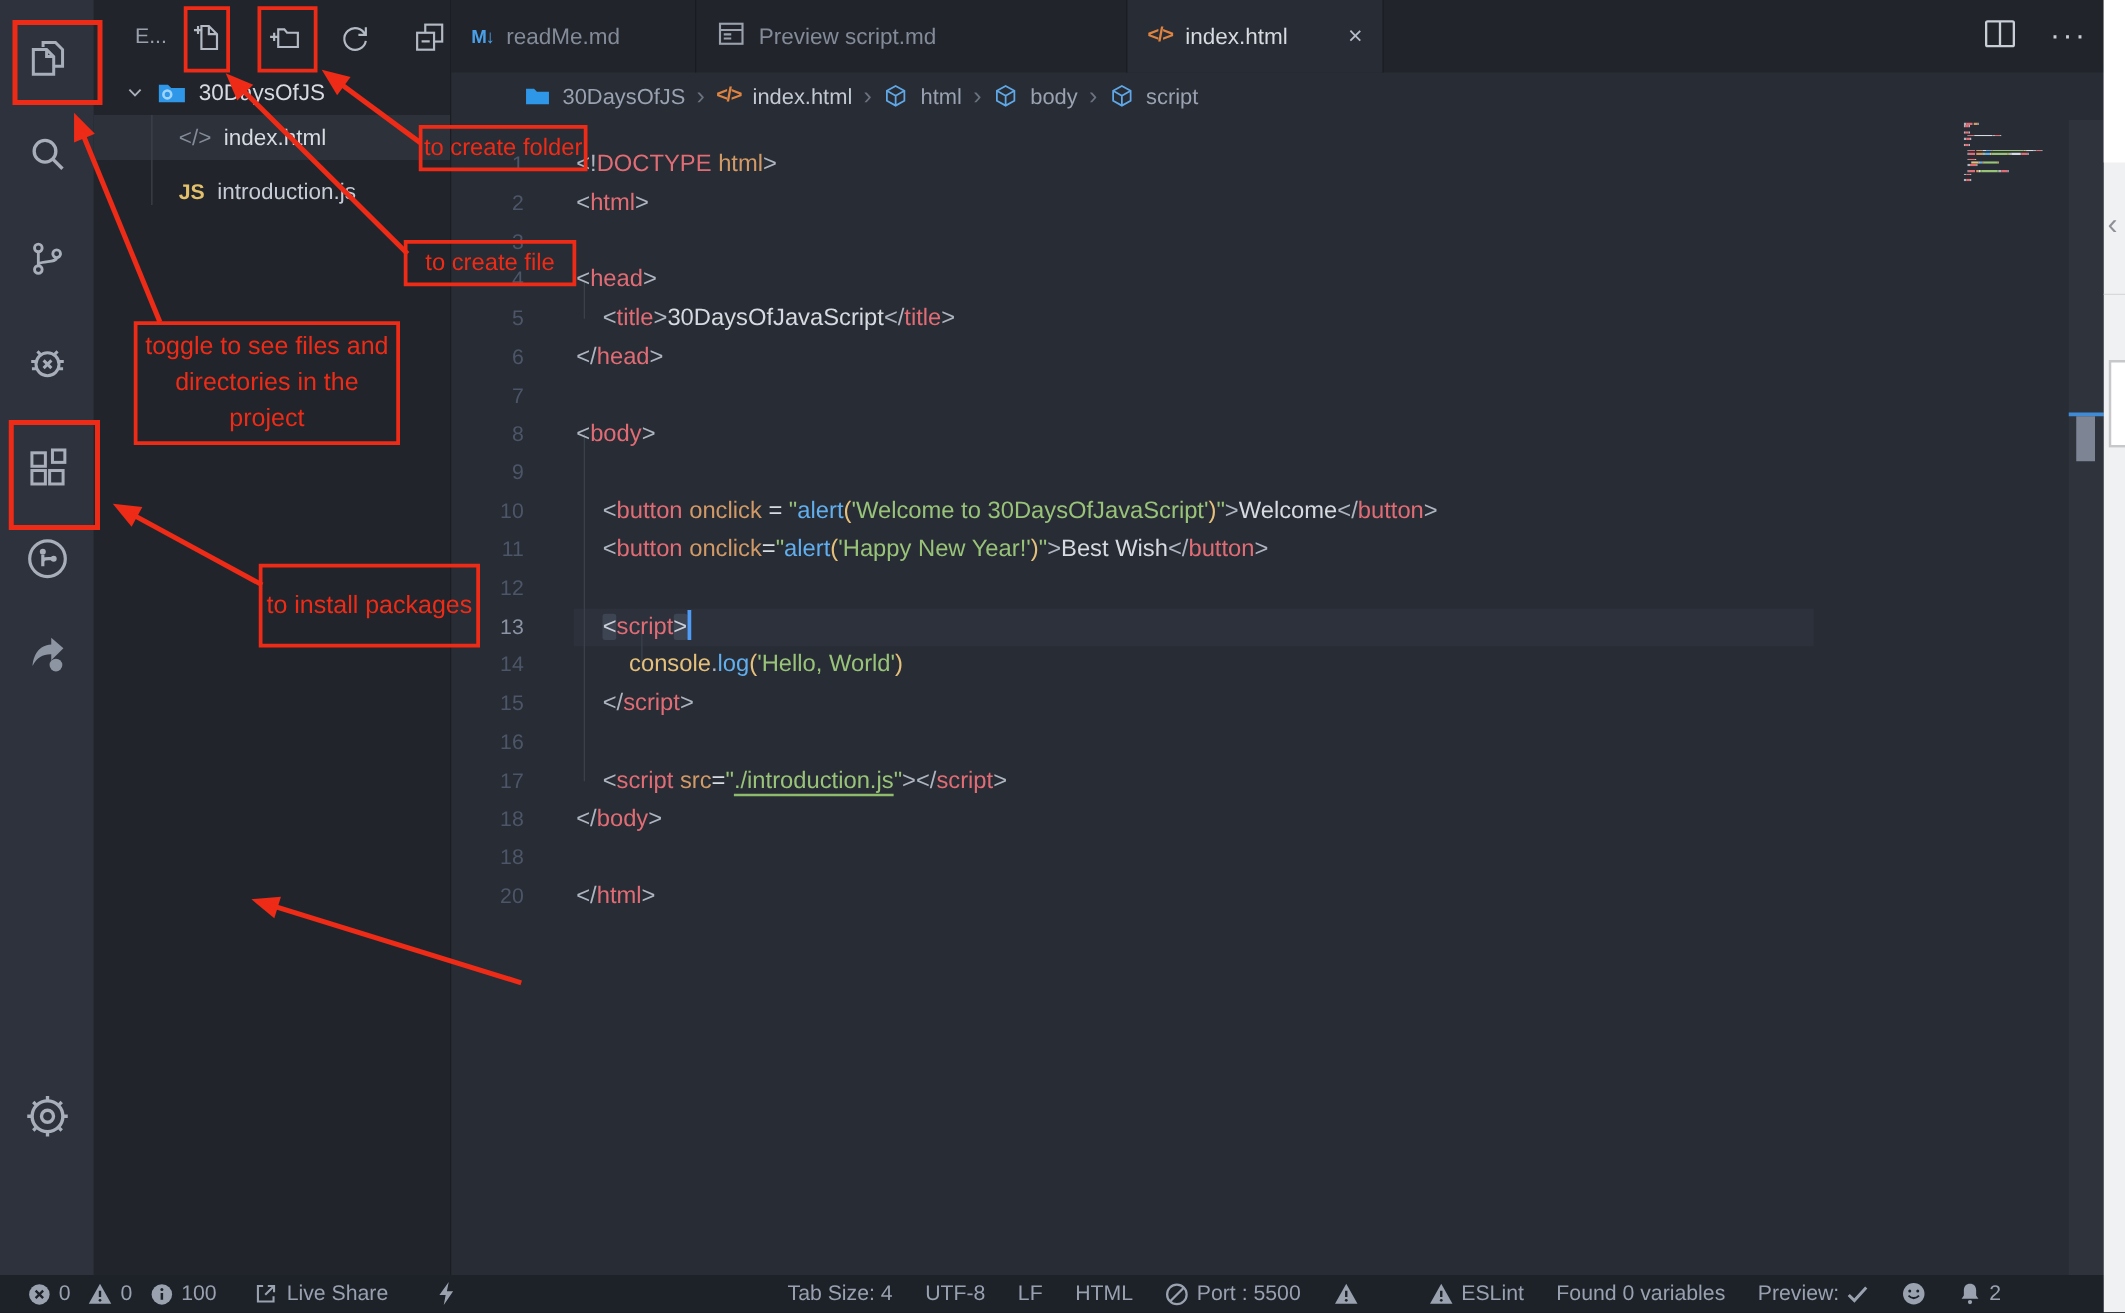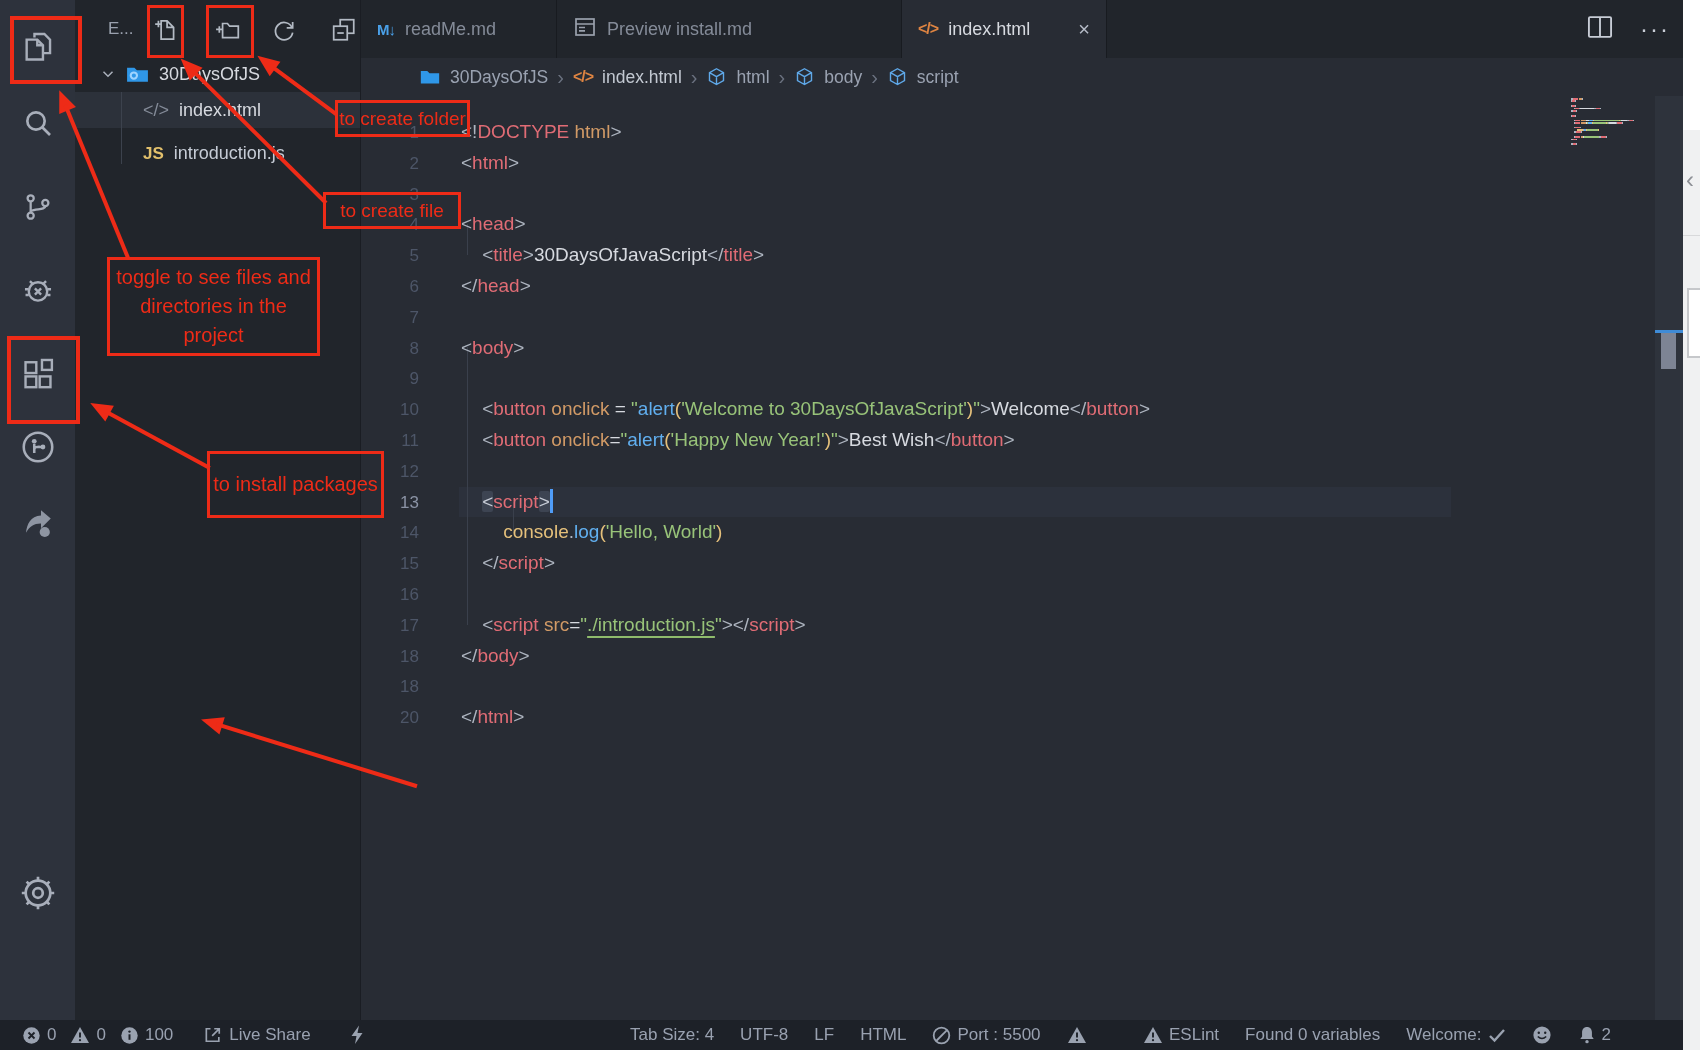--- a/index.html
+++ b/index.html
@@ -223,21 +223,21 @@
         <span class="md-ic">M↓</span>
         <span>readMe.md</span>
       </div>
       <div class="tab" style="width:345px">
         <span>
           <svg width="24" height="24" viewBox="0 0 24 24" style="stroke:#9aa1ad; fill:none; stroke-width:1.7">
             <rect x="3" y="4" width="18" height="16"></rect>
               <path d="M3 9 H21 M6 12.5 h6 M6 15.8 h6"></path>
           </svg>
         </span>
-        <span>Preview install.md</span>
+        <span>Preview script.md</span>
       </div>
       <div class="tab active" style="width:205px">
         <span class="html-ic">&lt;/&gt;</span>
         <span>index.html</span>
         <span class="tab-close">×</span>
       </div>
       <div class="tab-actions">
         <span>
           <svg width="28" height="26" viewBox="0 0 24 22">
               <rect x="2.5" y="2.5" width="19" height="17" rx="1"></rect>
@@ -409,21 +409,21 @@
             <path d="M10 1 L19 17 H1 Z" fill="#9aa2b0"></path>
             <path d="M10 6.5 v5" stroke="#1d2128" stroke-width="1.9"></path>
             <circle cx="10" cy="14.2" r="1.1" fill="#1d2128"></circle>
           </svg>
         <span>ESLint</span>
       </span>
       <span class="sb-item">
           <span>Found 0 variables</span>
         </span>
       <span class="sb-item">
-        <span>Welcome:</span>
+        <span>Preview:</span>
         <svg width="18" height="15" viewBox="0 0 18 15" style="stroke:#9aa2b0; fill:none; stroke-width:2.4">
             <path d="M2 8 l4.5 4.5 L16 2"></path>
           </svg>
       </span>
       <span class="sb-item">
         <svg width="20" height="20" viewBox="0 0 20 20">
             <circle cx="10" cy="10" r="8.6" fill="#9aa2b0"></circle>
             <circle cx="6.8" cy="7.8" r="1.2" fill="#1d2128"></circle>
             <circle cx="13.2" cy="7.8" r="1.2" fill="#1d2128"></circle>
             <path d="M5.8 11.5 q4.2 4 8.4 0" stroke="#1d2128" stroke-width="1.6" fill="none"></path>

